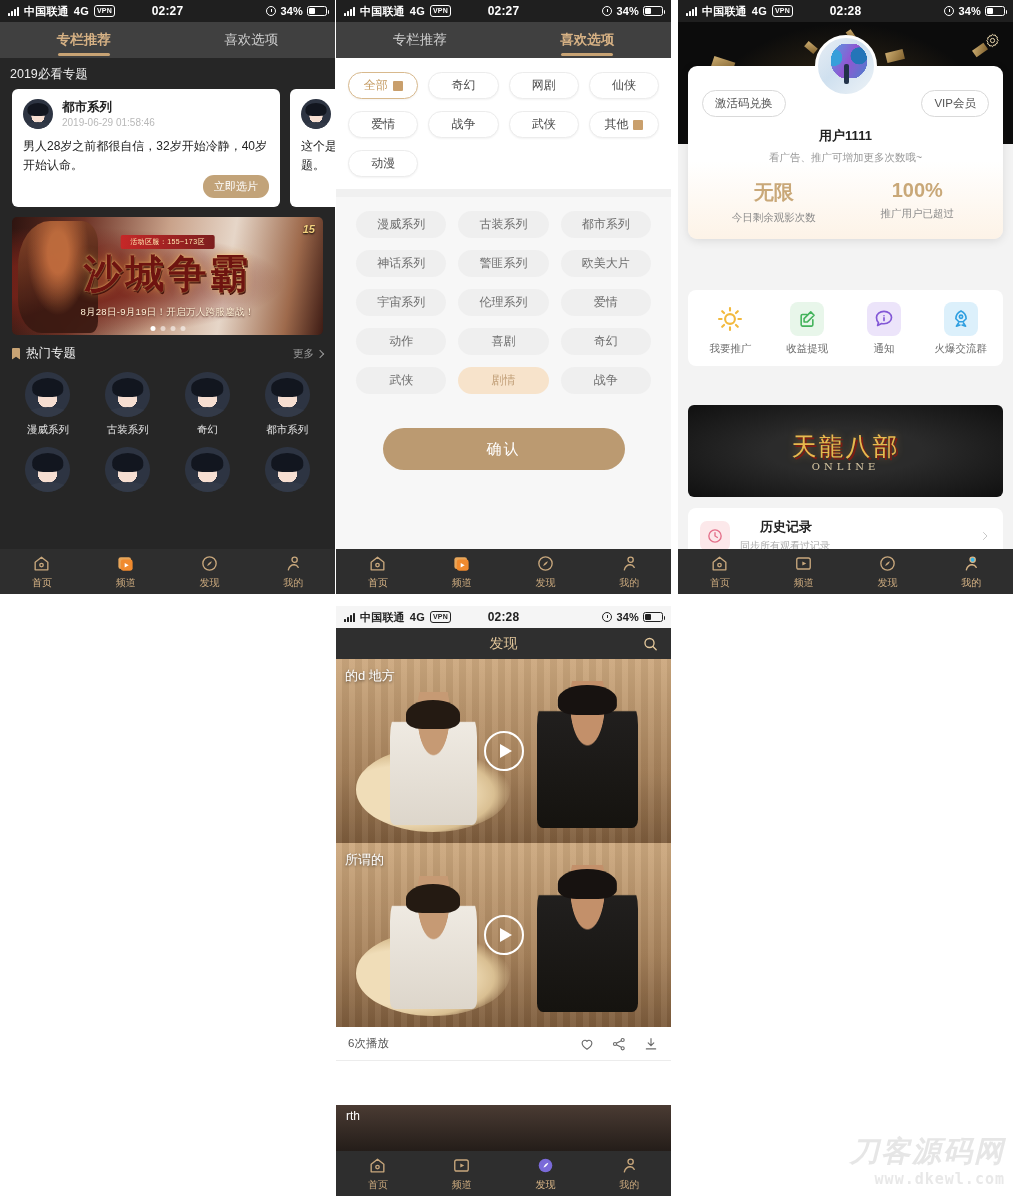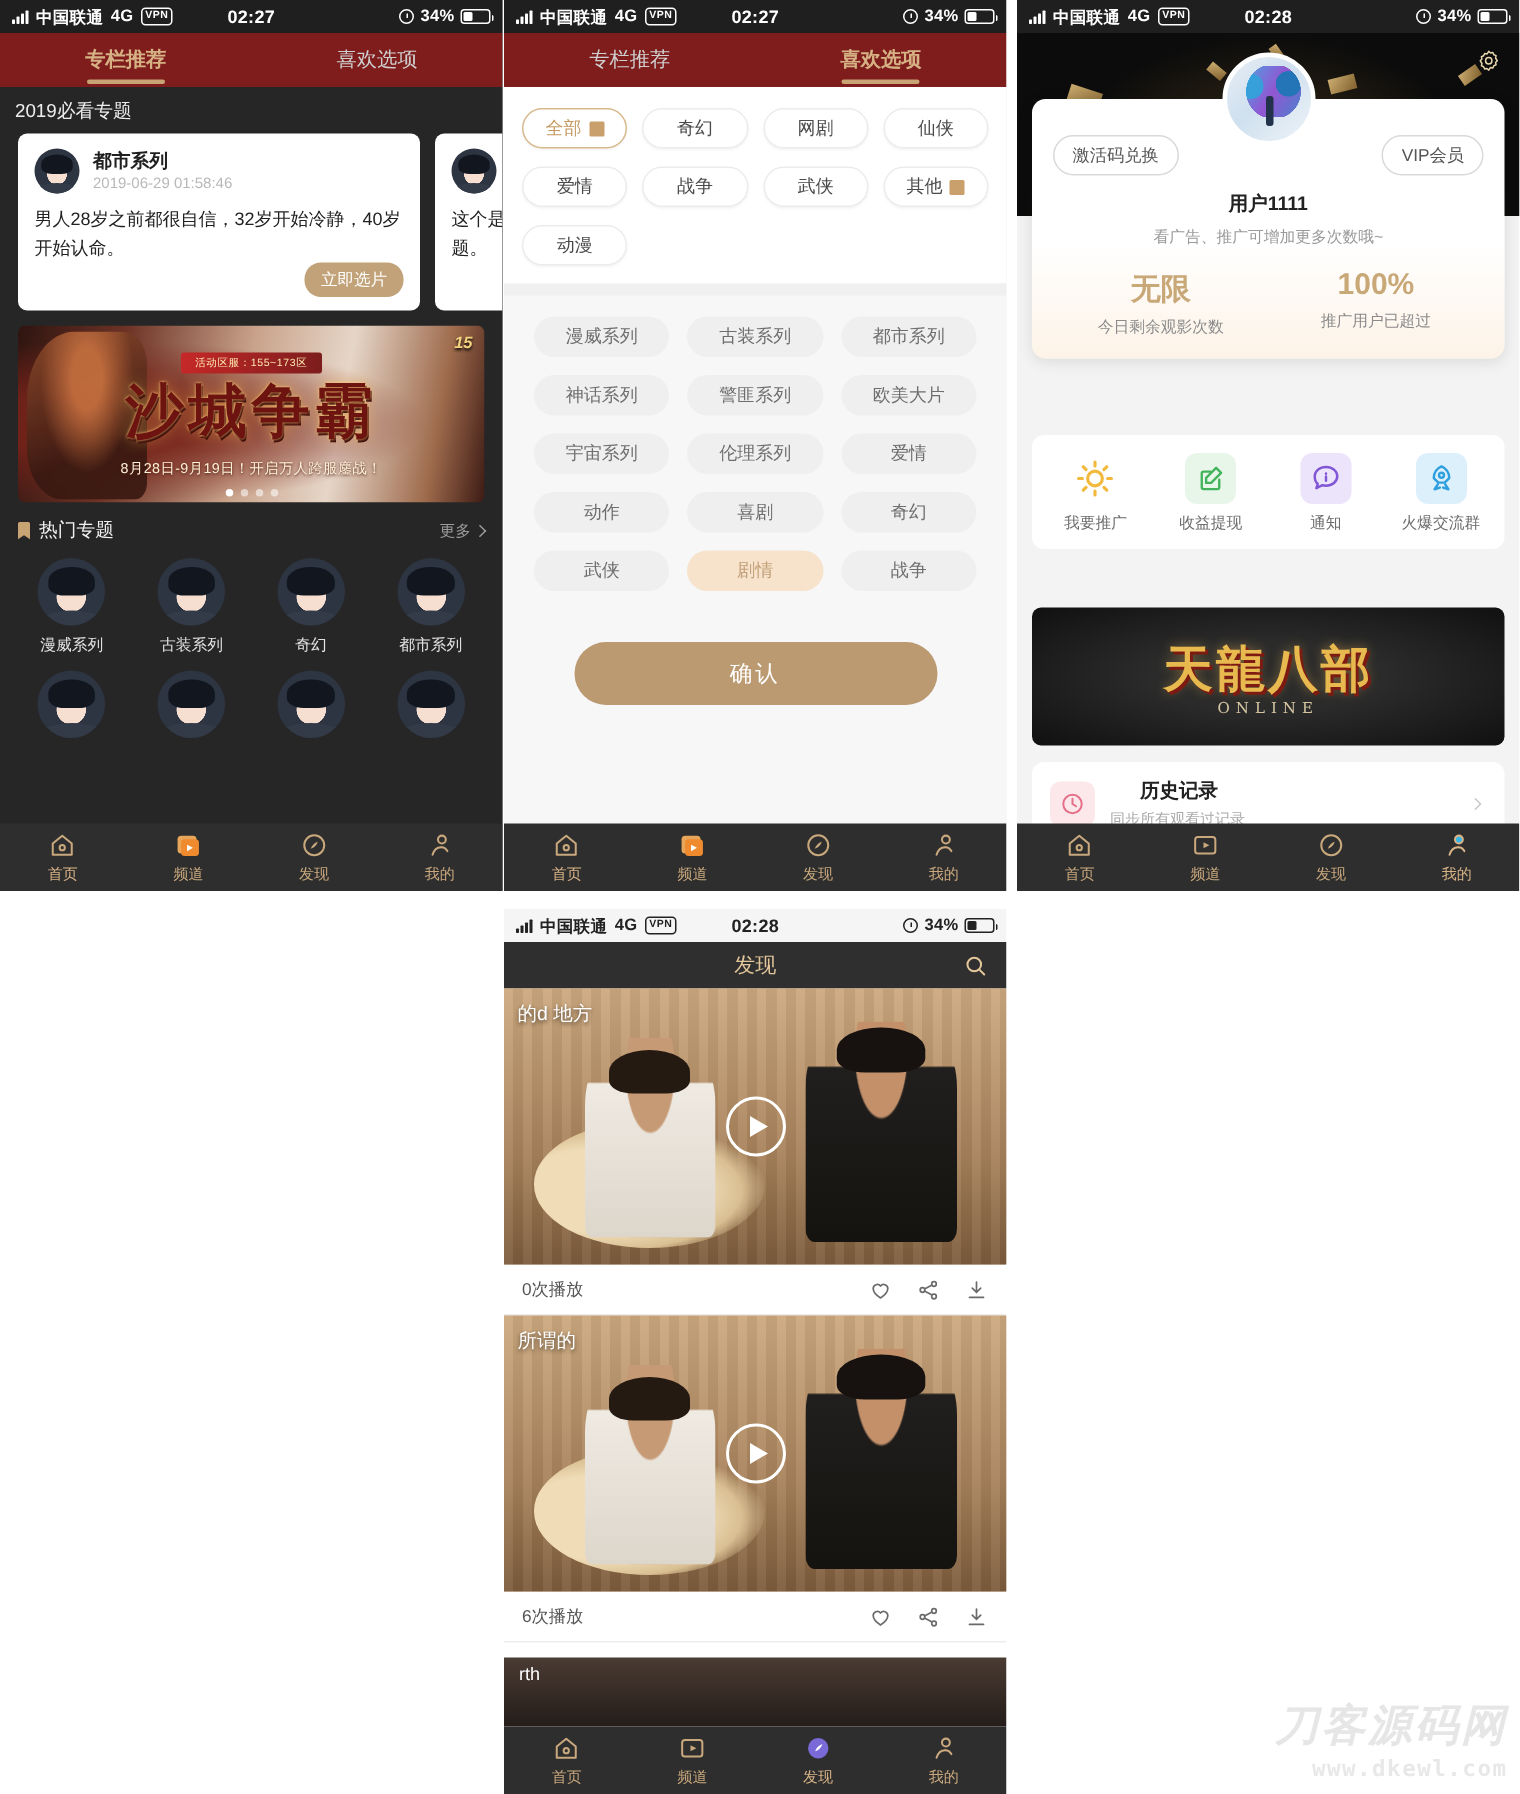--- a/index.html
+++ b/index.html
@@ -42,21 +42,21 @@
     font-size: 12px; font-weight: 700; pointer-events: none;
   }
   .sb-right { margin-left: auto; display: flex; align-items: center; gap: 4px; font-size: 11px; font-weight:600;}
   .alarm { width: 10px; height: 10px; border: 1.3px solid currentColor; border-radius: 50%; position: relative;}
   .alarm::after{content:"";position:absolute;left:4px;top:1.5px;width:1px;height:3.5px;background:currentColor;}
   .battery { width: 20px; height: 10px; border: 1px solid currentColor; border-radius: 2.5px; position: relative; }
   .battery::after { content:""; position:absolute; right:-3px; top:3px; width:1.5px; height:4px; background:currentColor; border-radius:0 1px 1px 0;}
   .batt-fill { position:absolute; left:1px; top:1px; bottom:1px; width:34%; background: currentColor; border-radius:1px; }
 
   
-  .toptabs { background:#7f1d1d; height:36px; display:flex; align-items:flex-start; position:relative;}
+  .toptabs { background:#404040; height:36px; display:flex; align-items:flex-start; position:relative;}
   .toptab { flex:1; text-align:center; font-size:13.5px; color:#cfcfcf; position:relative; line-height:36px;}
   .toptab.active { color:#d6b184; font-weight:600; }
   .toptab.active::after {
     content:""; position:absolute; left:50%; transform:translateX(-50%);
     bottom:2px; width:52px; height:3px; background:#c8a374; border-radius:2px;
   }
   .tab-caret { position:absolute; left:50%; transform:translateX(-50%); bottom:-5px;
     width:0;height:0;border-left:5px solid transparent;border-right:5px solid transparent;border-top:5px solid #2f2f2f;}
 
   
@@ -206,21 +206,21 @@
   }
   .qitem { flex:1; text-align:center; cursor:pointer; }
   .qtile { width:34px;height:34px;border-radius:8px;margin:0 auto 6px auto; display:flex;align-items:center;justify-content:center;}
   .qlabel { font-size:10.5px; color:#6d6d6d; }
   .p3-banner2 {
     position:absolute; left:10px; right:10px; top:405px; height:92px; border-radius:6px;
     background: radial-gradient(ellipse at 50% 50%, #2b2b2b 0 35%, #101010 100%);
     overflow:hidden; display:flex; align-items:center; justify-content:center; flex-direction:column;
   }
   .p3-banner2 .b2title {
-    font-family:"DejaVu Serif", serif; font-weight:700; font-size:33px; letter-spacing:2px;
+    font-family:"DejaVu Serif", serif; font-weight:400; font-size:25px; letter-spacing:2px;
     color:#e8b94e; text-shadow: 2px 2px 0 #7d1b12, 0 0 8px rgba(255,200,90,.45);
   }
   .p3-banner2 .b2sub { font-family:"DejaVu Serif", serif; color:#f3e0b6; font-size:10px; letter-spacing:4px; margin-top:-2px; opacity:.85;}
   .p3-history {
     position:absolute; left:10px; right:10px; top:508px; background:#fff; border-radius:8px;
     padding:10px 12px; display:flex; align-items:center; gap:10px;
   }
   .hist-tile { width:30px;height:30px;border-radius:7px;background:#fce8ea; display:flex;align-items:center;justify-content:center;}
   .hist-title { font-size:13px;color:#222;font-weight:700;margin-left:20px; }
   .hist-sub { font-size:10px;color:#aaa; margin-top:3px; }
@@ -751,43 +751,20 @@
         <div class="body-guitar"></div>
         <div class="person-a">
             <i class="hairA"></i>
           </div>
         <div class="person-b">
             <i class="hairB"></i>
           </div>
         <div class="vt-caption">的d 地方</div>
         <div class="play-btn"></div>
       </div>
-      <div class="vid-meta">
-        <span class="vid-count">0次播放</span>
-        <span class="vid-actions">
-          <span>
-            <svg width="16" height="16" viewBox="0 0 24 24" fill="none" stroke="#6a6a6a" stroke-width="1.7">
-                <path d="M12 20s-7.3-4.6-7.3-9.4A4.1 4.1 0 0 1 12 8a4.1 4.1 0 0 1 7.3 2.6C19.3 15.4 12 20 12 20z" stroke-linejoin="round"></path>
-              </svg>
-          </span>
-          <span>
-            <svg width="16" height="16" viewBox="0 0 24 24" fill="none" stroke="#6a6a6a" stroke-width="1.7">
-                <circle cx="17.5" cy="6" r="2.3"></circle>
-                <circle cx="6" cy="12" r="2.3"></circle>
-                <circle cx="17.5" cy="18.5" r="2.3"></circle>
-                <path d="M8 10.9 15.5 7.1M8 13.1l7.5 3.8"></path>
-              </svg>
-          </span>
-          <span>
-            <svg width="16" height="16" viewBox="0 0 24 24" fill="none" stroke="#6a6a6a" stroke-width="1.7" stroke-linecap="round">
-                <path d="M12 4v10M7.8 10.2 12 14.4l4.2-4.2M5 19.4h14"></path>
-              </svg>
-          </span>
-        </span>
-      </div>
     </div>
 
     <div class="vid-card">
       <div class="vid-thumb">
         <div class="vt-wall"></div>
         <div class="body-guitar"></div>
         <div class="person-a">
             <i class="hairA"></i>
           </div>
         <div class="person-b">

